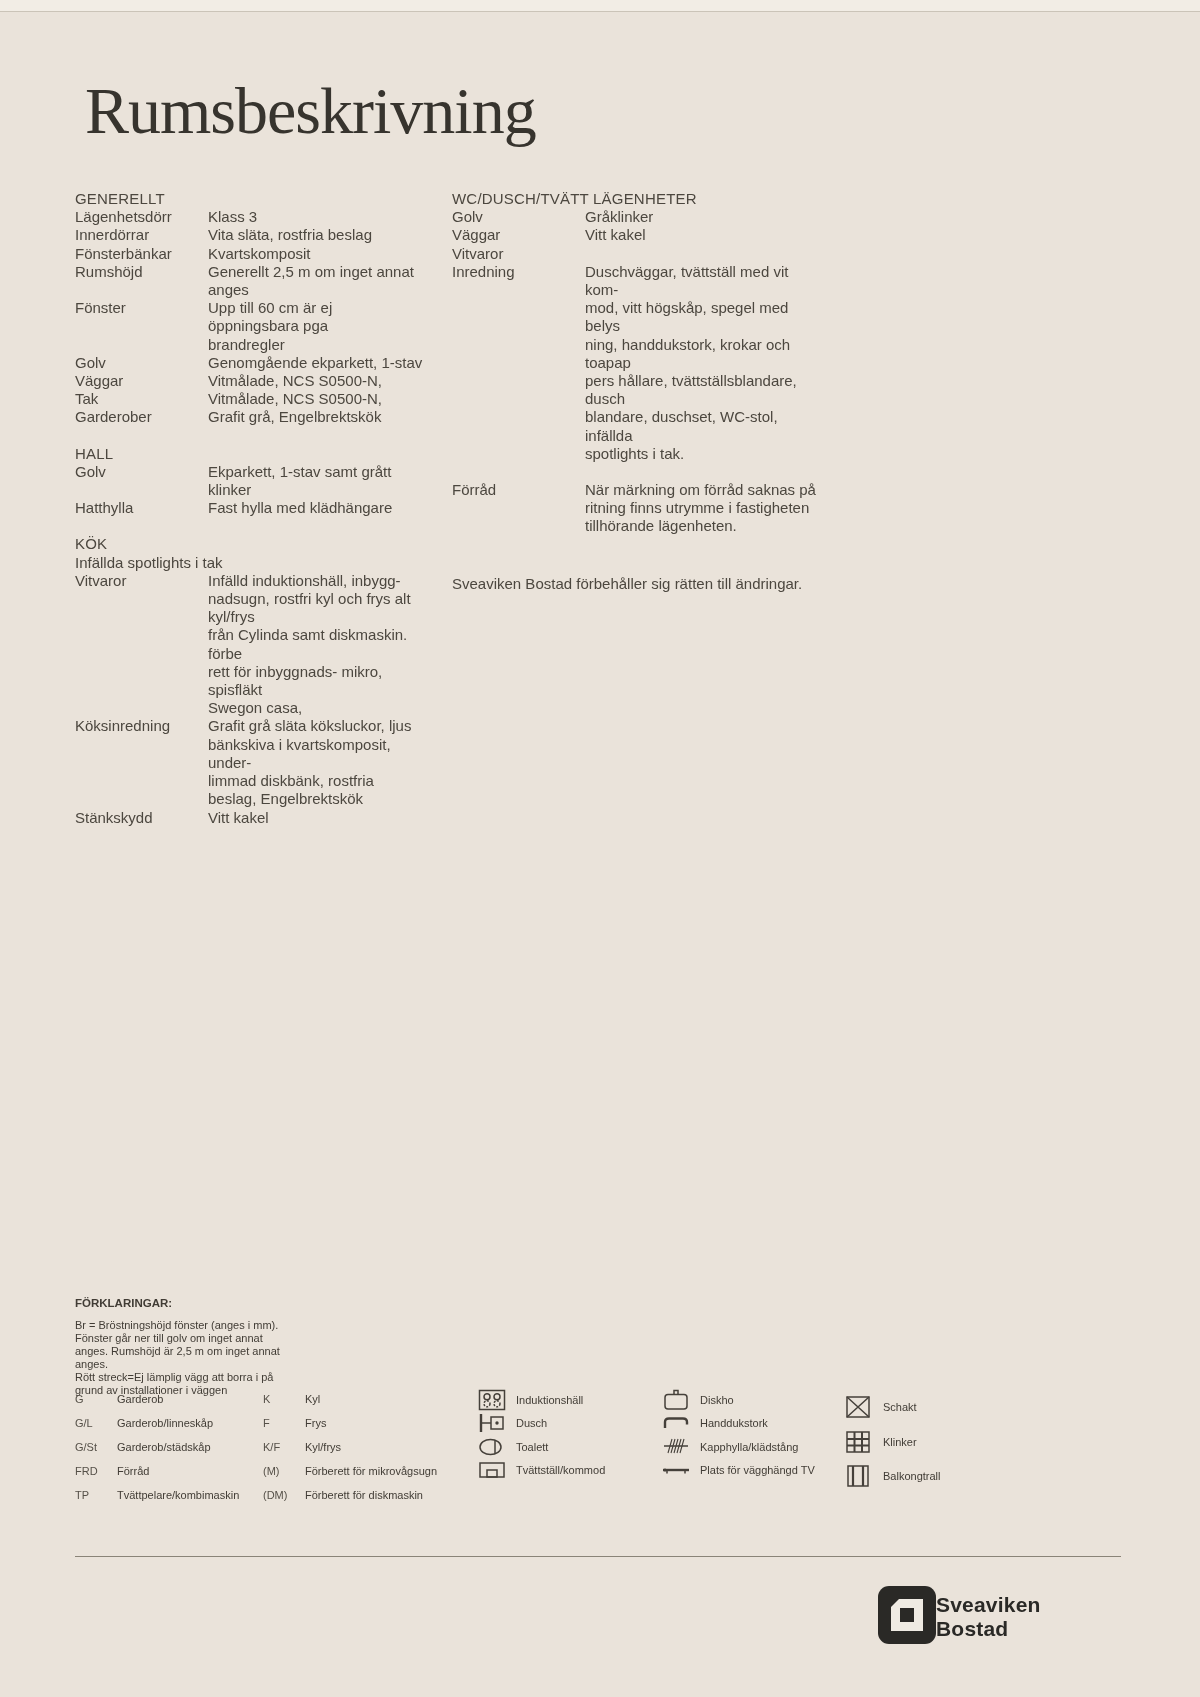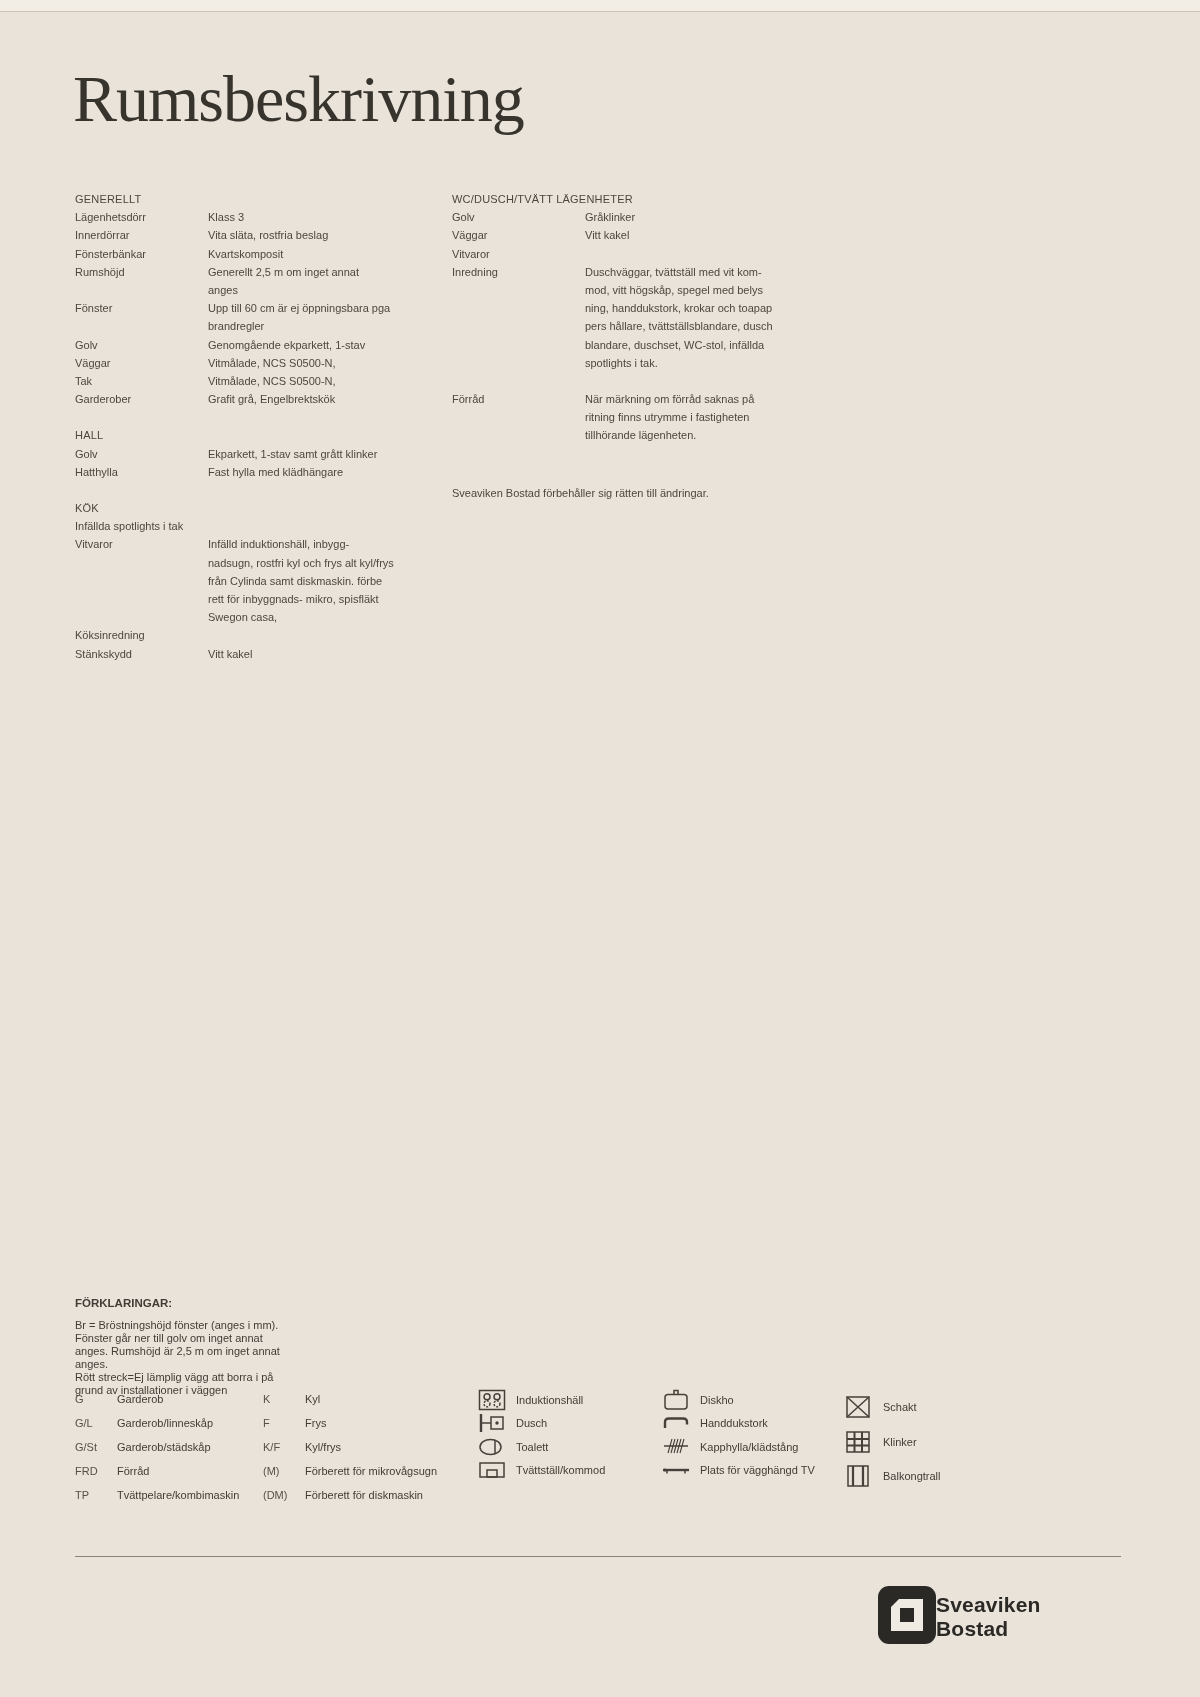--- a/index.html
+++ b/index.html
@@ -8,26 +8,26 @@
     width:1200px;height:1697px;
     background:#EAE3DA;
     font-family:"Liberation Sans",sans-serif;
     color:#4C473F;
     overflow:hidden;
     margin:0 auto;
   }
   .top-band{position:absolute;top:0;left:0;width:1200px;height:11px;background:#F2EDE5;}
   .top-rule{position:absolute;top:11px;left:0;width:1200px;height:1px;background:#CBC4B8;}
   .title{
-    position:absolute;left:73px;top:64px;margin:0;
+    position:absolute;left:73px;top:64px;margin:12px;
     font-family:"Liberation Serif","DejaVu Serif",serif;
     font-weight:400;font-size:66px;line-height:1.05;color:#37342E;
     letter-spacing:-1px;
   }
-  .col{position:absolute;top:190px;font-size:11px;line-height:18.2px;}
+  .col{position:absolute;top:190px;font-size:15px;line-height:18.2px;}
   .col-left{left:75px;width:350px;}
   .col-right{left:452px;width:372px;}
   section + section{margin-top:18px;}
   .sec-title{letter-spacing:.2px;}
   .row{display:flex;}
   .row .lbl{flex:0 0 133px;}
   .row .val{flex:1;white-space:pre-line;}
   .row-note{display:block;}
   .row-forrad{margin-top:18px;}
   .disclaimer{margin-top:39px;white-space:pre-line;}
@@ -124,20 +124,24 @@
       <div class="row">
           <div class="lbl">Vitvaror</div>
           <div class="val">Infälld induktionshäll, inbygg-
 nadsugn, rostfri kyl och frys alt kyl/frys
 från Cylinda samt diskmaskin. förbe
 rett för inbyggnads- mikro, spisfläkt
 Swegon casa,</div>
         </div>
       <div class="row">
           <div class="lbl">Köksinredning</div>
+          <div class="val">Grafit grå släta köksluckor, ljus
+bänkskiva i kvartskomposit, under-
+limmad diskbänk, rostfria
+beslag, Engelbrektskök</div>
         </div>
       <div class="row">
           <div class="lbl">Stänkskydd</div>
           <div class="val">Vitt kakel</div>
         </div>
     </section>
   </div>
 
   <div class="col col-right">
     <section>

